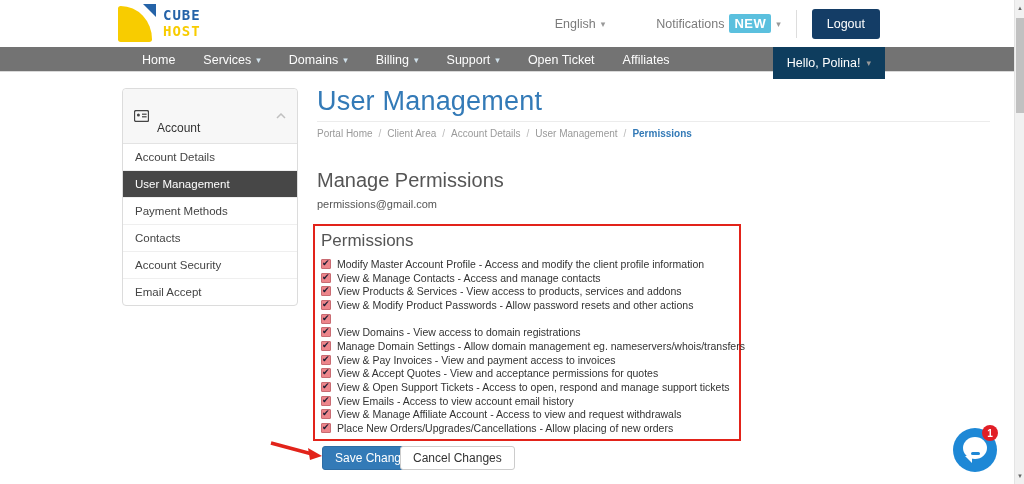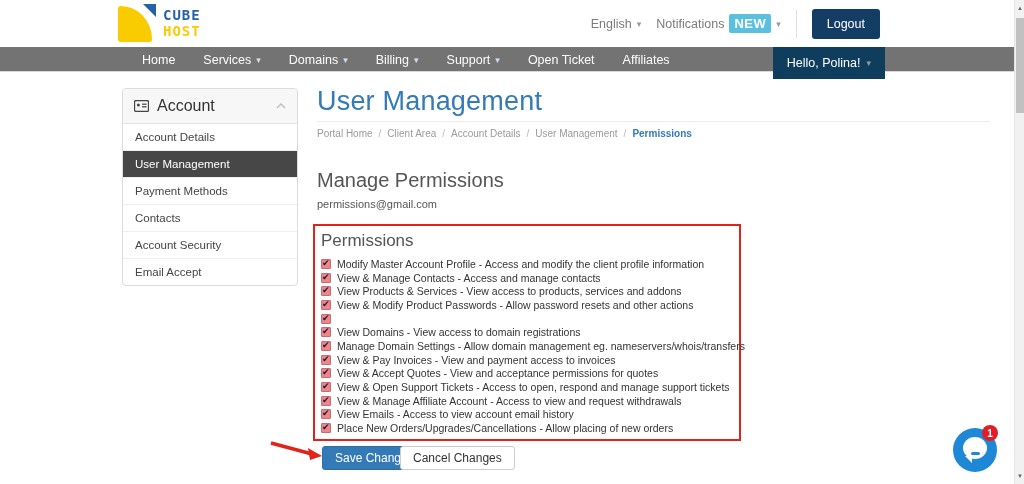--- a/index.html
+++ b/index.html
@@ -10,37 +10,37 @@
   
   .top-header { position:absolute; top:0; left:0; width:1014px; height:47px; background:#fff; }
   .logo { position:absolute; left:118px; top:4px; display:flex; align-items:center; gap:7px; }
   .logo-mark { position:relative; width:38px; height:38px; }
   .logo-quarter { position:absolute; left:0; bottom:0; width:34px; height:36px; background:#F8CC00; border-radius:3px 100% 3px 3px; }
   .logo-tri { position:absolute; right:0; top:0; width:0; height:0; border-top:13px solid #2563A8; border-left:13px solid transparent; }
   .logo-text { display:flex; flex-direction:column; line-height:1; }
   .logo-line1 { font-family:"DejaVu Sans Mono", monospace; font-weight:bold; font-size:14px; letter-spacing:1px; color:#2563A8; }
   .logo-line2 { font-family:"DejaVu Sans Mono", monospace; font-weight:bold; font-size:14px; letter-spacing:1px; color:#F8CC00; margin-top:2px; }
   .header-controls { position:absolute; top:0; right:134px; height:47px; display:flex; align-items:center; gap:15px; }
-  .hdr-link { color:#7b7b7b; font-size:12.5px; cursor:pointer; display:flex; align-items:center; gap:5px; }
+  .hdr-link { color:#7b7b7b; font-size:12.5px; cursor:pointer; display:flex; align-items:center; gap:5px;margin-left:36px; }
   .caret { font-size:9px; color:#999; }
   .badge-new { background:#5BC0DE; color:#fff; font-size:13px; font-weight:bold; padding:2px 5px; border-radius:2px; letter-spacing:.5px; }
   .hdr-divider { width:1px; height:28px; background:#ddd; }
   .logout-btn { background:#143D66; color:#fff; font-size:12.5px; padding:8px 15px; border:none; border-radius:3px; cursor:pointer; }
 
   
   .navbar { position:absolute; top:47px; left:0; width:1014px; height:25px; background:#737373; border-bottom:1px solid #d9d9d9; }
   .nav-items { position:absolute; left:128px; top:0; height:25px; display:flex; align-items:center; }
   .nav-item { color:#fdfdfd; font-size:12.5px; padding:0 14px; height:25px; display:flex; align-items:center; gap:5px; cursor:pointer; }
   .nav-item .caret { color:#cfe0ea; }
   .user-menu { position:absolute; right:129px; top:0; height:32px; background:#0E3D5E; color:#fff; font-size:12.5px; padding:0 14px; display:flex; align-items:center; gap:6px; cursor:pointer; }
 
   
   .sidebar { position:absolute; left:122px; top:88px; width:176px; border:1px solid #dcdcdc; border-radius:4px; background:#fff; }
   .sidebar-header { background:#f7f7f7; padding:8px 11px; display:flex; align-items:center; gap:8px; border-bottom:1px solid #e3e3e3; border-radius:4px 4px 0 0; cursor:pointer; }
-  .sidebar-header-label { font-size:16px; color:#333; flex:1; }
+  .sidebar-header-label { font-size:12px; color:#333; flex:1;margin-top:24px; }
   .side-item { font-size:11.5px; color:#444; padding:7px 12px; border-bottom:1px solid #efefef; cursor:pointer; }
   .side-item:last-child { border-bottom:none; border-radius:0 0 4px 4px; }
   .side-item.active { background:#474747; color:#fff; }
 
   
   .page-title { position:absolute; left:317px; top:86px; font-size:27px; color:#337AB7; font-weight:400; letter-spacing:.2px; }
   .title-rule { position:absolute; left:317px; top:121px; width:673px; border-top:1px solid #ececec; }
   .breadcrumb { position:absolute; left:317px; top:128px; font-size:10px; color:#9a9a9a; display:flex; gap:6px; align-items:center; }
   .crumb { color:#9a9a9a; cursor:pointer; }
   .crumb.active { color:#337AB7; font-weight:bold; cursor:default; }
@@ -215,25 +215,25 @@
         <div class="perm-row">
           <span class="perm-check" aria-checked="true"></span>
           <span class="perm-label">View &amp; Accept Quotes - View and acceptance permissions for quotes</span>
         </div>
         <div class="perm-row">
           <span class="perm-check" aria-checked="true"></span>
           <span class="perm-label">View &amp; Open Support Tickets - Access to open, respond and manage support tickets</span>
         </div>
         <div class="perm-row">
           <span class="perm-check" aria-checked="true"></span>
+          <span class="perm-label">View Emails - Access to view account email history</span>
+        </div>
+        <div class="perm-row">
+          <span class="perm-check" aria-checked="true"></span>
           <span class="perm-label">View &amp; Manage Affiliate Account - Access to view and request withdrawals</span>
-        </div>
-        <div class="perm-row">
-          <span class="perm-check" aria-checked="true"></span>
-          <span class="perm-label">View Emails - Access to view account email history</span>
         </div>
         <div class="perm-row">
           <span class="perm-check" aria-checked="true"></span>
           <span class="perm-label">Place New Orders/Upgrades/Cancellations - Allow placing of new orders</span>
         </div>
       </div>
   </div>
 
   <button class="save-btn">Save Changes</button>
   <button class="cancel-btn">Cancel Changes</button>

